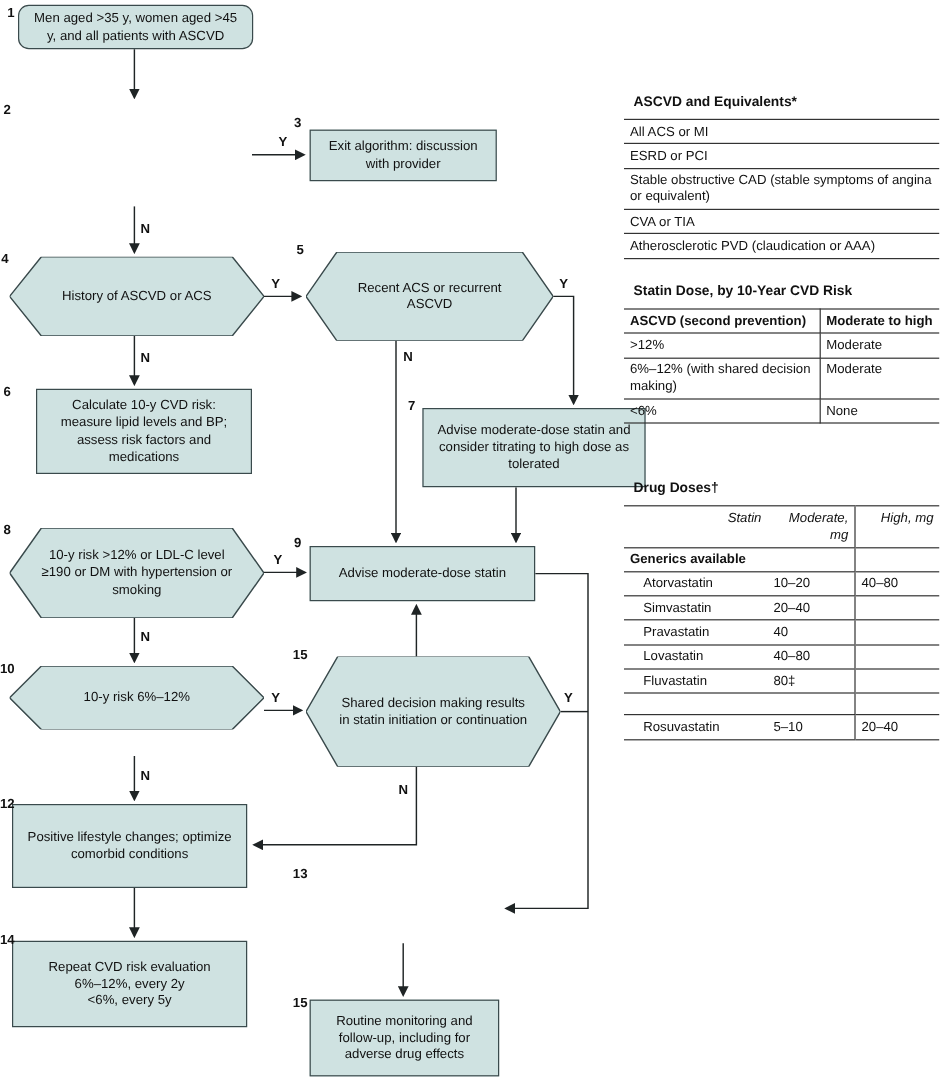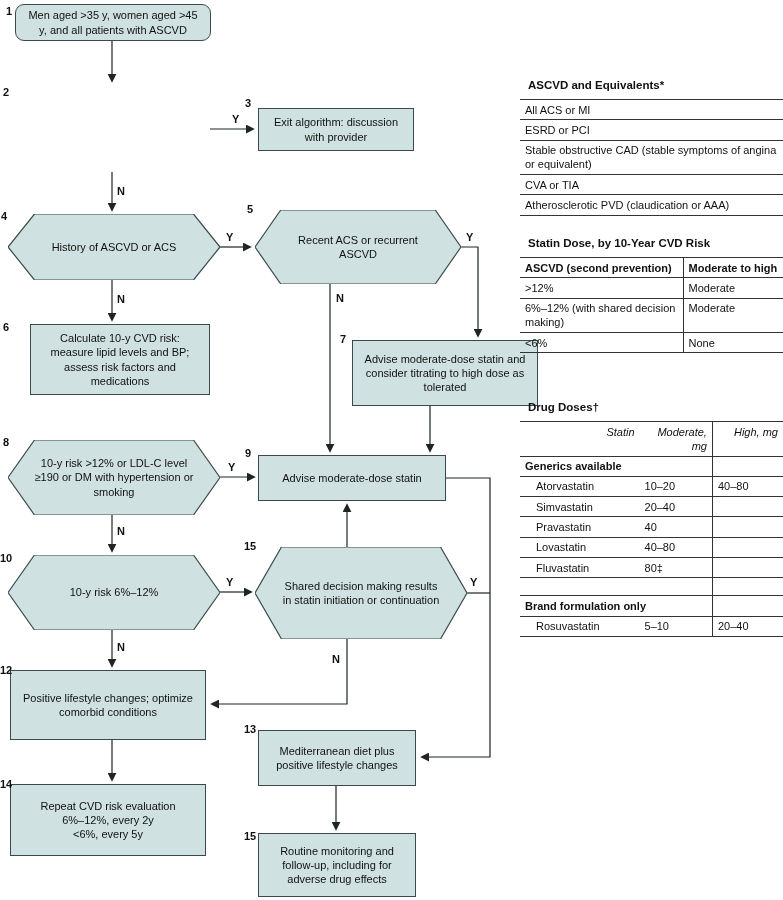--- a/index.html
+++ b/index.html
@@ -132,41 +132,38 @@
     <svg viewBox="0 0 200 100" preserveAspectRatio="none">
       <polygon points="0,50 25,0 175,0 200,50 175,100 25,100" fill="#cfe2e1" stroke="#3a4a4c" vector-effect="non-scaling-stroke" stroke-width="1.2"></polygon>
     </svg>
     <span class="txt">10-y risk &gt;12% or LDL-C level ≥190 or DM with hypertension or smoking</span>
   </div>
 
   <div class="node rect" style="left:258px;top:455px;width:188px;height:46px">
     <span class="txt">Advise moderate-dose statin</span>
   </div>
 
-  <div class="node hex" style="left:8px;top:555px;width:212px;height:75px">
+  <div class="node hex" style="left:8px;top:555px;width:212px;height:53px">
     <svg viewBox="0 0 200 100" preserveAspectRatio="none">
       <polygon points="0,50 25,0 175,0 200,50 175,100 25,100" fill="#cfe2e1" stroke="#3a4a4c" vector-effect="non-scaling-stroke" stroke-width="1.2"></polygon>
     </svg>
     <span class="txt">10-y risk 6%–12%</span>
   </div>
 
   <div class="node hex" style="left:255px;top:547px;width:212px;height:92px">
     <svg viewBox="0 0 200 100" preserveAspectRatio="none">
       <polygon points="0,50 25,0 175,0 200,50 175,100 25,100" fill="#cfe2e1" stroke="#3a4a4c" vector-effect="non-scaling-stroke" stroke-width="1.2"></polygon>
     </svg>
     <span class="txt">Shared decision making results in statin initiation or continuation</span>
   </div>
 
   <div class="node rect" style="left:10px;top:670px;width:196px;height:70px">
     <span class="txt">Positive lifestyle changes; optimize comorbid conditions</span>
   </div>
 
-  <div class="node rect" style="left:258px;top:730px;width:158px;height:56px">
-    <span class="txt">Mediterranean diet plus positive lifestyle changes</span>
-  </div>
 
   <div class="node rect" style="left:10px;top:784px;width:196px;height:72px">
     <span class="txt stack">
       <span>Repeat CVD risk evaluation</span>
       <span>6%–12%, every 2y</span>
       <span>&lt;6%, every 5y</span>
     </span>
   </div>
 
   <div class="node rect" style="left:258px;top:833px;width:158px;height:64px">
@@ -256,24 +253,20 @@
       <tr>
         <td class="c1 drug">Fluvastatin</td>
         <td class="c2">80‡</td>
         <td class="c3"></td>
       </tr>
       <tr class="spacer">
         <td class="c1" colspan="2"></td>
         <td class="c3"></td>
       </tr>
       <tr>
-        <td class="c1 group" colspan="2">Brand formulation only</td>
-        <td class="c3"></td>
-      </tr>
-      <tr>
         <td class="c1 drug">Rosuvastatin</td>
         <td class="c2">5–10</td>
         <td class="c3">20–40</td>
       </tr>
     </tbody>
       </table>
   </div>
 
 </div>
 

